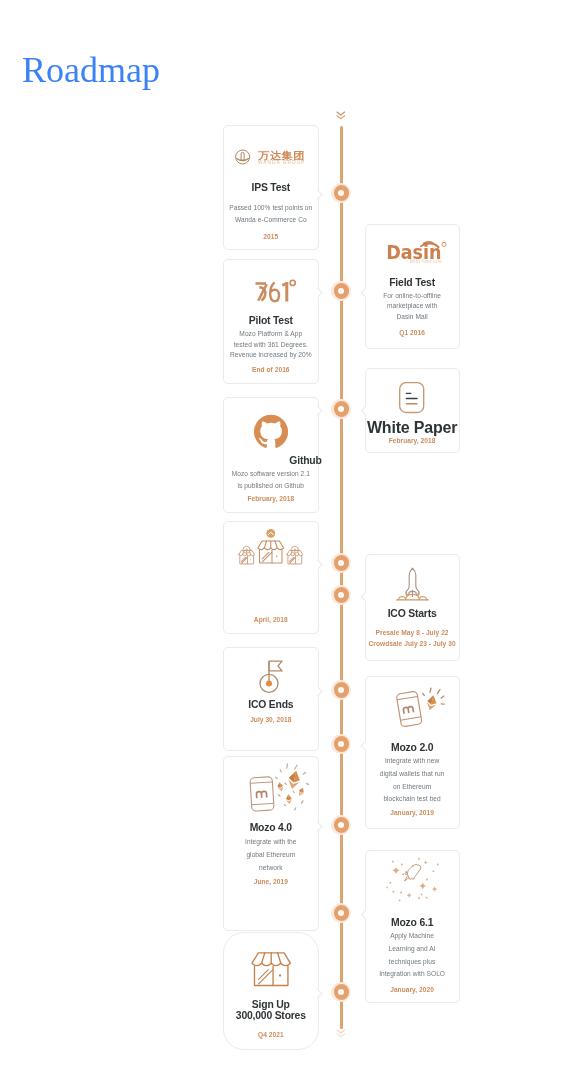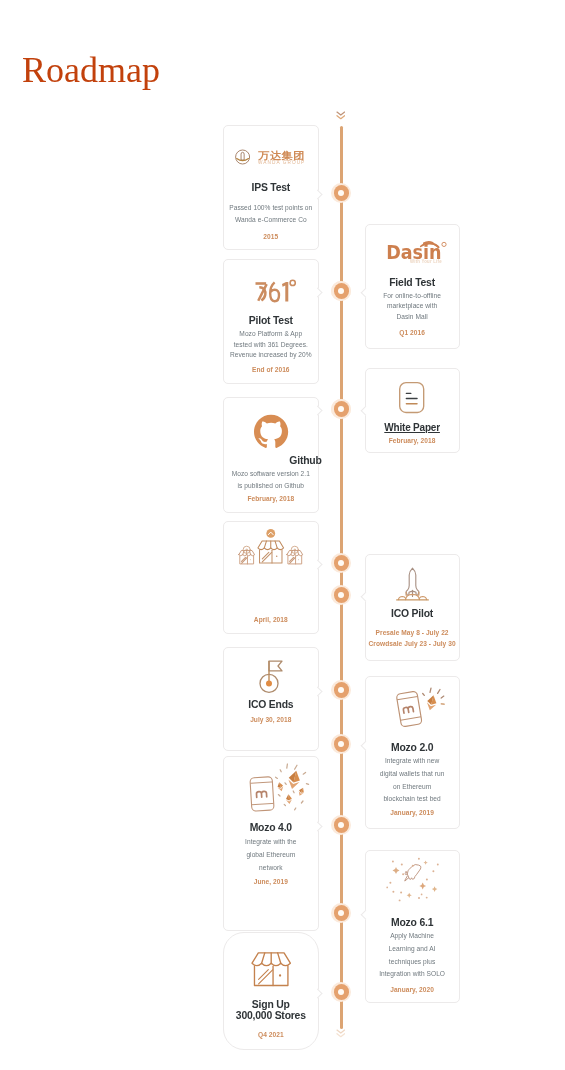--- a/index.html
+++ b/index.html
@@ -2,21 +2,21 @@
 <html><head>
 <meta charset="utf-8">
 <style>
   html,body{margin:0;padding:0;}
   body{width:565px;height:1070px;background:#ffffff;
        font-family:"Liberation Sans",sans-serif;position:relative;overflow:hidden;}
   #stage{position:absolute;left:0;top:0;width:565px;height:1070px;}
 
   .page-title{position:absolute;left:22px;top:50px;
     font-family:"Liberation Serif",serif;font-size:36px;font-weight:400;
-    color:#c2410c;letter-spacing:0px;line-height:40px;}
+    color:#3b82f6;letter-spacing:0px;line-height:40px;}
 
   
   .tl-line{position:absolute;left:339.6px;top:125.8px;width:3.0px;height:903.5px;
     background:#dca473;border-radius:2px;}
   .tl-chev{position:absolute;width:14px;height:12px;}
   .tl-chev svg{display:block;}
   .marker{position:absolute;width:20.4px;height:20.4px;margin-left:-10.2px;margin-top:-10.2px;
     border-radius:50%;background:#fbeadc;display:flex;align-items:center;justify-content:center;}
   .marker i{width:15.4px;height:15.4px;border-radius:50%;background:#e5a16d;
     display:flex;align-items:center;justify-content:center;}
@@ -131,21 +131,21 @@
       <div class="card right" style="left: 364.5px; top: 368px; width: 95.2px; height: 85px;">
         <div class="tip" style="top: 37.9px;"></div>
         <div class="ico" style="top: 28.6px;">
           <svg width="25.4" height="31.2" viewBox="0 0 25.4 31.2">
             <rect x="0.7" y="0.7" width="24.0" height="29.8" rx="6.3" fill="none" stroke="#c49a74" stroke-width="1.35"></rect>
             <path d="M7.4 11.4 h4.4" stroke="#3c4043" stroke-width="1.4" stroke-linecap="round"></path>
             <path d="M7.4 16.6 h10.6" stroke="#3c4043" stroke-width="1.5" stroke-linecap="round"></path>
             <path d="M7.4 21.8 h10.6" stroke="#c08a58" stroke-width="1.5" stroke-linecap="round"></path>
           </svg>
         </div>
-        <div class="c-title" style="top: 52.7px; font-size: 10px; line-height: 11.4px; text-decoration: underline;">
+        <div class="c-title" style="top: 52.7px; font-size: 16px; line-height: 11.4px;">
           <div>White Paper</div>
         </div>
         <div class="c-date" style="top: 66.3px;">
           <div>February, 2018</div>
         </div>
       </div>
       <div class="card left" style="left: 223px; top: 397px; width: 95.6px; height: 116px;">
         <div class="tip" style="top: 8.9px;"></div>
         <div class="ico" style="top: 32.3px;">
           <svg width="34" height="33" viewBox="1.9 1.5 40.2 39">
@@ -213,21 +213,21 @@
             <path d="M10.2 25.2 v3.2" fill="none" stroke="#cf9a6c" stroke-width="1.05" stroke-linecap="round"></path>
             <path d="M22.8 25.2 v3.2" fill="none" stroke="#cf9a6c" stroke-width="1.05" stroke-linecap="round"></path>
             <path d="M16.5 23.2 v6.2" stroke="#a89083" stroke-width="1.1" stroke-linecap="round"></path>
             <path d="M9.6 32.6 q0.4-5.0 6.9-5.2 q6.5 0.2 6.9 5.2" fill="none" stroke="#cf9a6c" stroke-width="1.08" stroke-linejoin="round" stroke-linecap="round"></path>
             <path d="M2.4 32.6 q0.5-3.0 4.0-3.1 q2.4 0.1 3.2 1.9" fill="none" stroke="#cf9a6c" stroke-width="1.08" stroke-linejoin="round" stroke-linecap="round"></path>
             <path d="M30.6 32.6 q-0.5-3.0 -4.0-3.1 q-2.4 0.1 -3.2 1.9" fill="none" stroke="#cf9a6c" stroke-width="1.08" stroke-linejoin="round" stroke-linecap="round"></path>
             <path d="M0.7 32.9 h31.6" stroke="#c89662" stroke-width="1.25" stroke-linecap="round"></path>
           </svg>
         </div>
         <div class="c-title" style="top: 53.2px; font-size: 10.4px; line-height: 11.4px;">
-          <div>ICO Pilot</div>
+          <div>ICO Starts</div>
         </div>
         <div class="c-date" style="top: 72.4px;">
           <div>Presale May 8 - July 22</div>
           <div>Crowdsale July 23 - July 30</div>
         </div>
       </div>
       <div class="card left" style="left: 223px; top: 647px; width: 95.6px; height: 104px; padding-left: 19px;">
         <div class="tip" style="top: 39.9px;"></div>
         <div class="ico" style="top: 28.8px;">
           <svg width="38" height="33" viewBox="-1.4 2.4 38 33">

